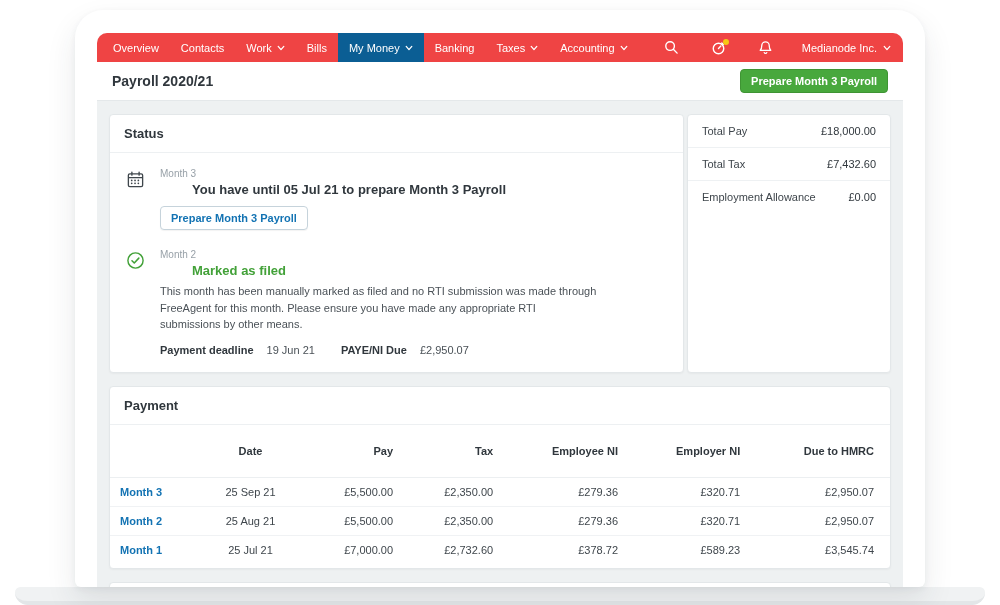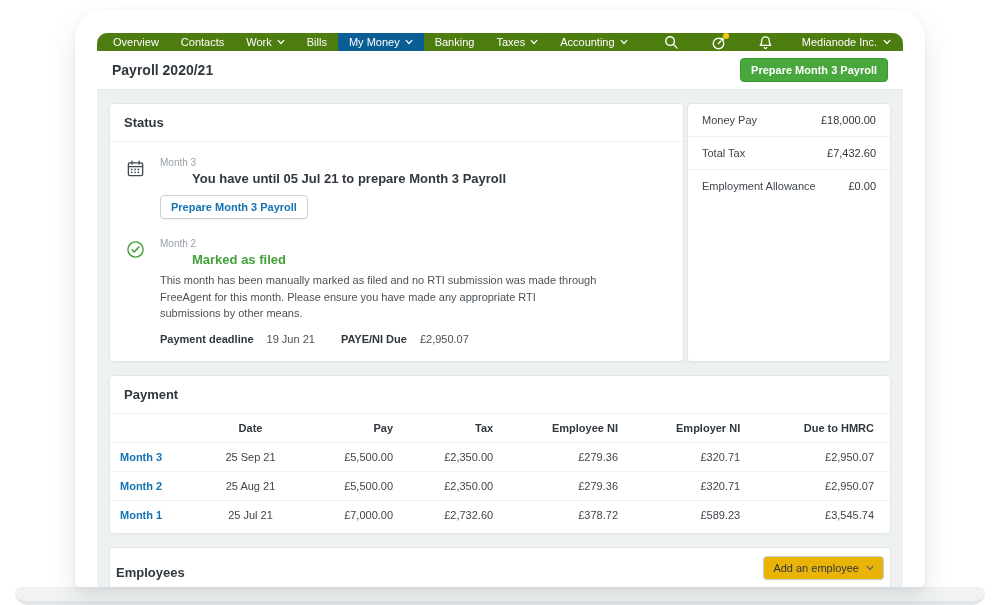--- a/index.html
+++ b/index.html
@@ -8,21 +8,21 @@
   
   .laptop-base { position:absolute; left:15px; top:587px; width:970px; height:18px;
     background:#f0f2f3; border-bottom:4px solid #e3e6e8; border-radius:6px 6px 14px 14px; }
   .laptop-screen { position:absolute; left:75px; top:10px; width:850px; height:577px;
     background:#ffffff; border-radius:28px 28px 6px 6px;
     box-shadow:0 14px 30px rgba(40,50,60,.10), 0 2px 6px rgba(40,50,60,.06); }
   .app { position:absolute; left:22px; right:22px; top:23px; bottom:0;
     border-radius:10px 10px 0 0; overflow:hidden; background:#eef1f2; }
 
   
-  .navbar { height:18px; background:#4d7c0f; display:flex; align-items:stretch; padding-left:5px; }
+  .navbar { height:29px; background:#ef4444; display:flex; align-items:stretch; padding-left:5px; }
   .nav-item { display:flex; align-items:center; gap:5px; padding:0 11px; color:#fff;
     font-size:11px; cursor:pointer; white-space:nowrap; }
   .nav-item.active { background:#0b5e94; }
   .nav-right { margin-left:auto; display:flex; align-items:center; gap:25px; padding-right:12px; }
   .nav-icon { position:relative; width:22px; height:22px; display:flex; align-items:center; justify-content:center; cursor:pointer; }
   .nav-icon svg { display:block; }
   .badge-dot { position:absolute; top:2px; right:1px; width:6px; height:6px; border-radius:50%; background:#f6c915; }
   .company { display:flex; align-items:center; gap:6px; color:#fff; font-size:11px; cursor:pointer; }
   .chev { width:8px; height:8px; display:inline-block; }
 
@@ -56,21 +56,21 @@
   .deadline-row .val { margin-left:13px; }
   .deadline-row .second { margin-left:26px; }
 
   .ytd-panel { width:204px; flex:none; }
   .ytd-row { display:flex; justify-content:space-between; padding:10px 14px; font-size:11px;
     border-bottom:1px solid #eef1f3; color:#3f464c; }
   .ytd-row:last-child { border-bottom:none; }
   .ytd-row .v { color:#30373d; }
 
   table { width:100%; border-collapse:collapse; font-size:11px; }
-  th { font-weight:bold; color:#30373d; padding:8px 10px; border-bottom:1px solid #eceff1; text-align:right; }
+  th { font-weight:bold; color:#30373d; padding:20px 10px; border-bottom:1px solid #eceff1; text-align:right; }
   td { padding:8px 10px; color:#3f464c; border-bottom:1px solid #f0f2f4; text-align:right; }
   tr:last-child td { border-bottom:none; }
   th.l, td.l { text-align:left; }
   th.c, td.c { text-align:center; }
   .link { color:#1373b3; font-weight:bold; cursor:pointer; text-decoration:none; }
   .history-panel table { margin-bottom:4px; }
   .col-month { width:88px; }
   .col-date { width:105px; }
   .last-col { padding-right:16px; }
 
@@ -211,21 +211,21 @@
                   <span class="val">£2,950.07</span>
                 </div>
               </div>
             </div>
 
           </div>
         </div>
 
         <div class="panel ytd-panel">
           <div class="ytd-row">
-            <span>Money Pay</span>
+            <span>Total Pay</span>
             <span class="v">£18,000.00</span>
           </div>
           <div class="ytd-row">
             <span>Total Tax</span>
             <span class="v">£7,432.60</span>
           </div>
           <div class="ytd-row">
             <span>Employment Allowance</span>
             <span class="v">£0.00</span>
           </div>

